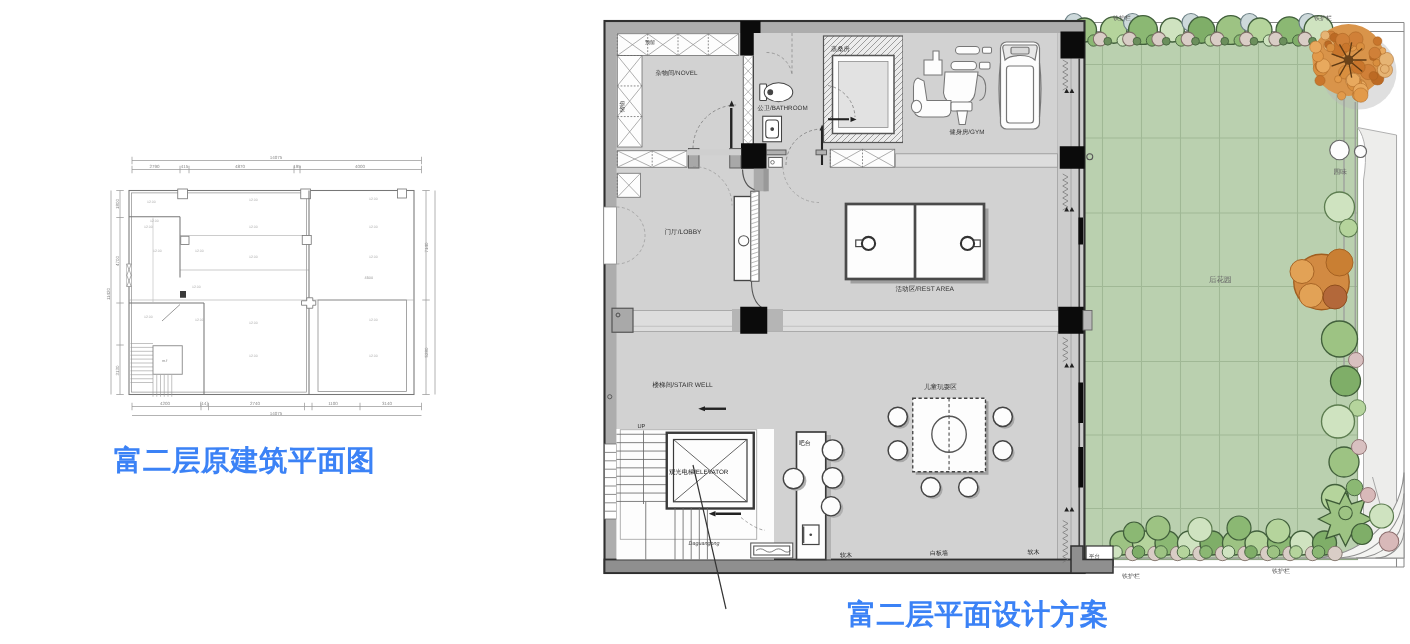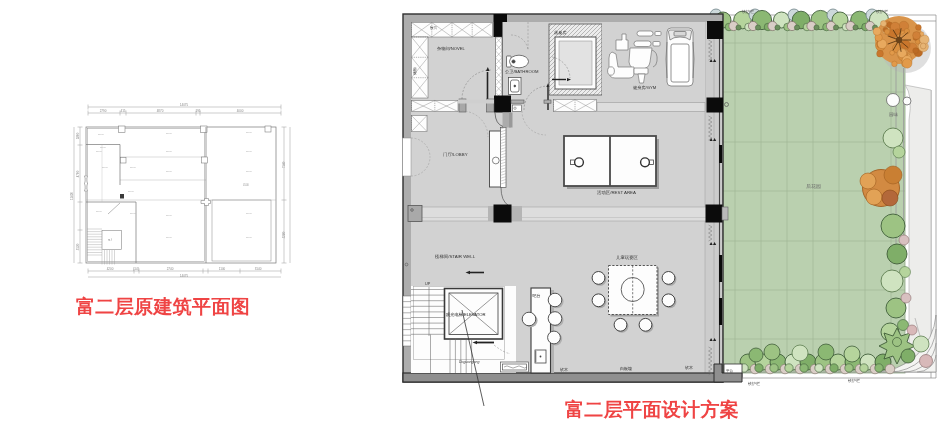--- a/index.html
+++ b/index.html
@@ -1,15 +1,15 @@
 <!DOCTYPE html>
 <html><head><meta charset="utf-8"><style>
 html,body{margin:0;padding:0;width:940px;height:429px;background:#ffffff;overflow:hidden;font-family:"Liberation Sans",sans-serif;}
 svg{position:absolute;left:0;top:0;}
-.cap{position:absolute;color:#ef4444;font-weight:bold;font-size:19px;letter-spacing:0.35px;font-family:"Liberation Sans",sans-serif;}
+.cap{position:absolute;color:#3b82f6;font-weight:bold;font-size:19px;letter-spacing:0.35px;font-family:"Liberation Sans",sans-serif;}
 </style></head><body>
 <svg width="940" height="429" viewBox="0 0 940 429">
 <defs>
       <pattern id="sahatch" width="4" height="4" patternUnits="userSpaceOnUse">
         <rect width="4" height="4" fill="#ececec"></rect>
         <path d="M0 4 L4 0 M-1 1 L1 -1 M3 5 L5 3" stroke="#8a8a8a" stroke-width="0.55"></path>
       </pattern>
     </defs>
 
 <g stroke="#999" stroke-width="0.5" fill="none">

